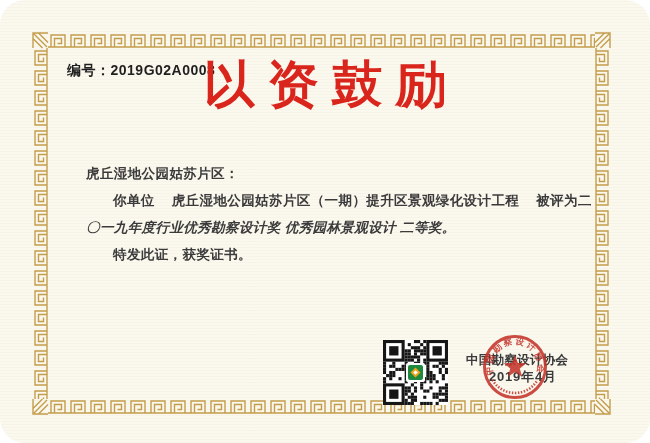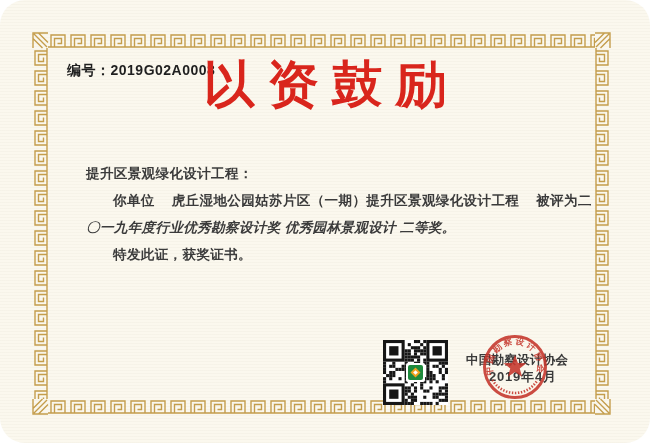--- a/index.html
+++ b/index.html
@@ -83,21 +83,21 @@
       <path d="M33,399 V414 H48 M34,413 L47,400 M33,408.5 L42.5,399 M38.5,414 L48,404.5"></path>
       <path d="M610,399 V414 H595 M609,413 L596,400 M610,408.5 L600.5,399 M604.5,414 L595,404.5"></path>
     </g>
   </svg>
 
   <div class="number-row"><span>编号：</span><span class="num">2019G02A0008</span></div>
 
   <h1 class="title">以资鼓励</h1>
 
   <div class="body-text">
-    <div class="bline l1">提升区景观绿化设计工程：</div>
+    <div class="bline l1">虎丘湿地公园姑苏片区：</div>
     <div class="bline l2">你单位  虎丘湿地公园姑苏片区（一期）提升区景观绿化设计工程  被评为二</div>
     <div class="bline l3">〇一九年度行业优秀勘察设计奖 优秀园林景观设计 二等奖。</div>
     <div class="bline l4">特发此证，获奖证书。</div>
   </div>
 
   <svg class="qr" width="65" height="65" viewBox="0 0 65 65" xmlns="http://www.w3.org/2000/svg">
       <rect x="0" y="0" width="65" height="65" fill="#ffffff"></rect>
       <rect x="30.952380952380953" y="0" width="3.0952380952380953" height="3.0952380952380953" fill="#161616"></rect>
       <rect x="34.04761904761905" y="0" width="3.0952380952380953" height="3.0952380952380953" fill="#161616"></rect>
       <rect x="40.23809523809524" y="0" width="3.0952380952380953" height="3.0952380952380953" fill="#161616"></rect>

